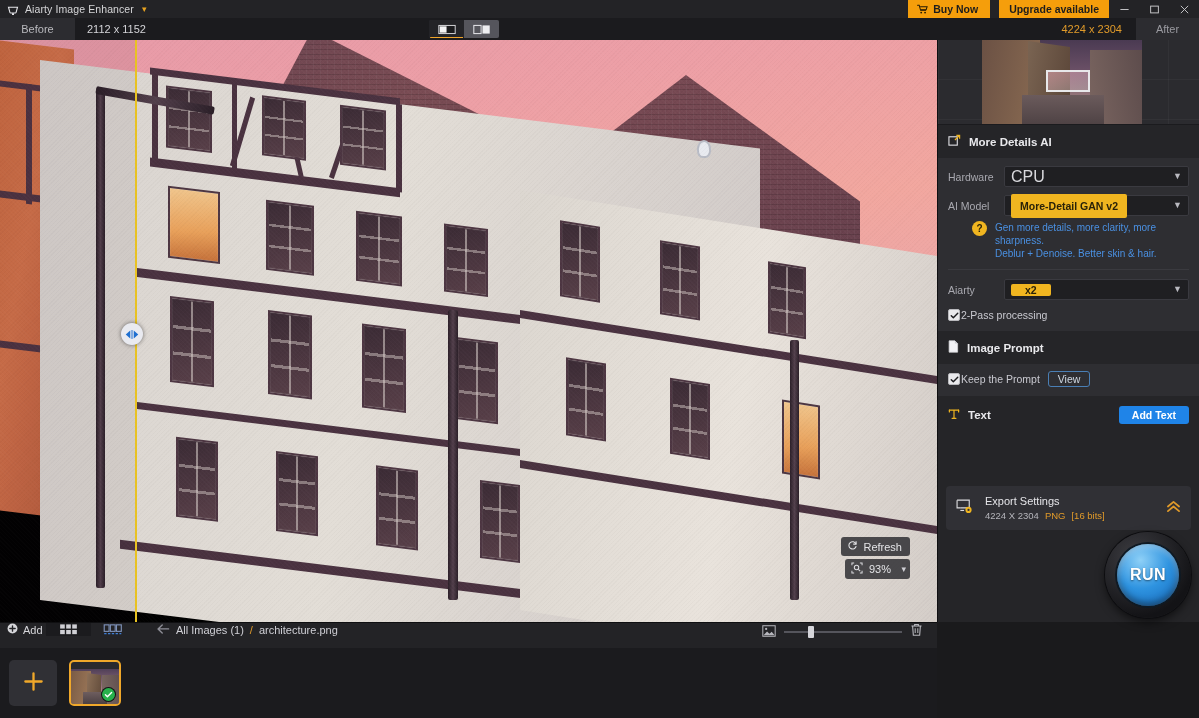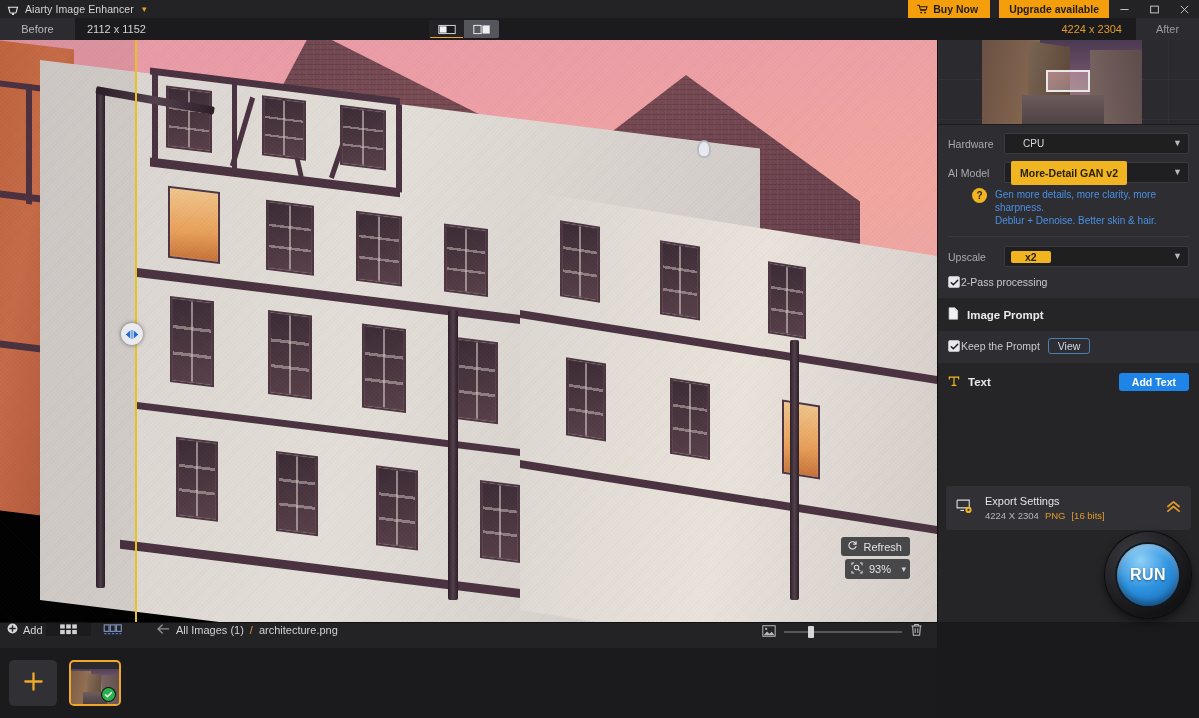--- a/index.html
+++ b/index.html
@@ -198,21 +198,21 @@
     background: #252528;
   }
   .sec-head .t { color: #e9e9ec; font-size: 11.5px; font-weight: bold; }
   .sec-body { background: #2e2e32; padding: 4px 0 8px 0; }
   .row { display: flex; align-items: center; padding: 4px 10px; gap: 8px; }
   .row .lbl { color: #a9a9b0; font-size: 10.5px; width: 48px; flex: 0 0 48px; }
   .sel {
     flex: 1; height: 21px; background: #1f1f22; border: 1px solid #3a3a40; border-radius: 2px;
     display: flex; align-items: center; padding: 0 6px; position: relative;
   }
-  .sel .val { color: #d9d9dd; font-size: 10px; margin-left: 12px; }
+  .sel .val { color: #d9d9dd; font-size: 16px; }
   .sel .chev { margin-left: auto; color: #b9b9c0; font-size: 9px; line-height: 1; }
   .pill {
     background: #f0b520; color: #2a2208; font-size: 10.5px; font-weight: bold;
     border-radius: 2px; padding: 6px 9px; display: inline-block;
   }
   .pill.sm { padding: 0 14px; }
   .hint-row { display: flex; align-items: flex-start; gap: 8px; padding: 1px 10px 4px 10px; }
   .qmark {
     width: 15px; height: 15px; border-radius: 50%; background: #f0b520; color: #2a2208;
     font-size: 10px; font-weight: bold; display: flex; align-items: center; justify-content: center;
@@ -512,20 +512,29 @@
         <div class="nav-img">
           <div class="nav-sky"></div>
           <div class="nav-bldL"></div>
           <div class="nav-bldL2"></div>
           <div class="nav-bldR"></div>
           <div class="nav-street"></div>
         </div>
         <div class="nav-view"></div>
       </div>
 
+      <div class="sec-head">
+        <span>
+          <svg viewBox="0 0 14 14" width="13" height="13">
+            <rect x="1" y="3" width="9" height="9" fill="none" stroke="#e0e0e4" stroke-width="1.2"></rect>
+            <path d="M7.5 6.5L12.5 1.5M9 1.5h3.5V5" fill="none" stroke="#f0b520" stroke-width="1.3"></path>
+          </svg>
+        </span>
+        <span class="t">More Details AI</span>
+      </div>
 
       <div class="sec-body">
         <div class="row">
           <span class="lbl">Hardware</span>
           <div class="sel">
             <span class="val">CPU</span>
             <span class="chev">▼</span>
           </div>
         </div>
 
@@ -541,21 +550,21 @@
           <span class="qmark">?</span>
           <span class="hint">
             <span>Gen more details, more clarity, more sharpness.</span><br>
             <span>Deblur + Denoise. Better skin &amp; hair.</span>
           </span>
         </div>
 
         <div class="divider"></div>
 
         <div class="row">
-          <span class="lbl">Upscale</span>
+          <span class="lbl">Aiarty</span>
           <div class="sel">
             <span class="pill sm">x2</span>
             <span class="chev">▼</span>
           </div>
         </div>
 
         <div class="cbrow">
           <span class="cb">
             <svg viewBox="0 0 10 10" width="9" height="9">
                 <path d="M1.4 5.2l2.3 2.3L8.6 2.6" fill="none" stroke="#1b1b1e" stroke-width="1.6" stroke-linecap="round" stroke-linejoin="round"></path>

